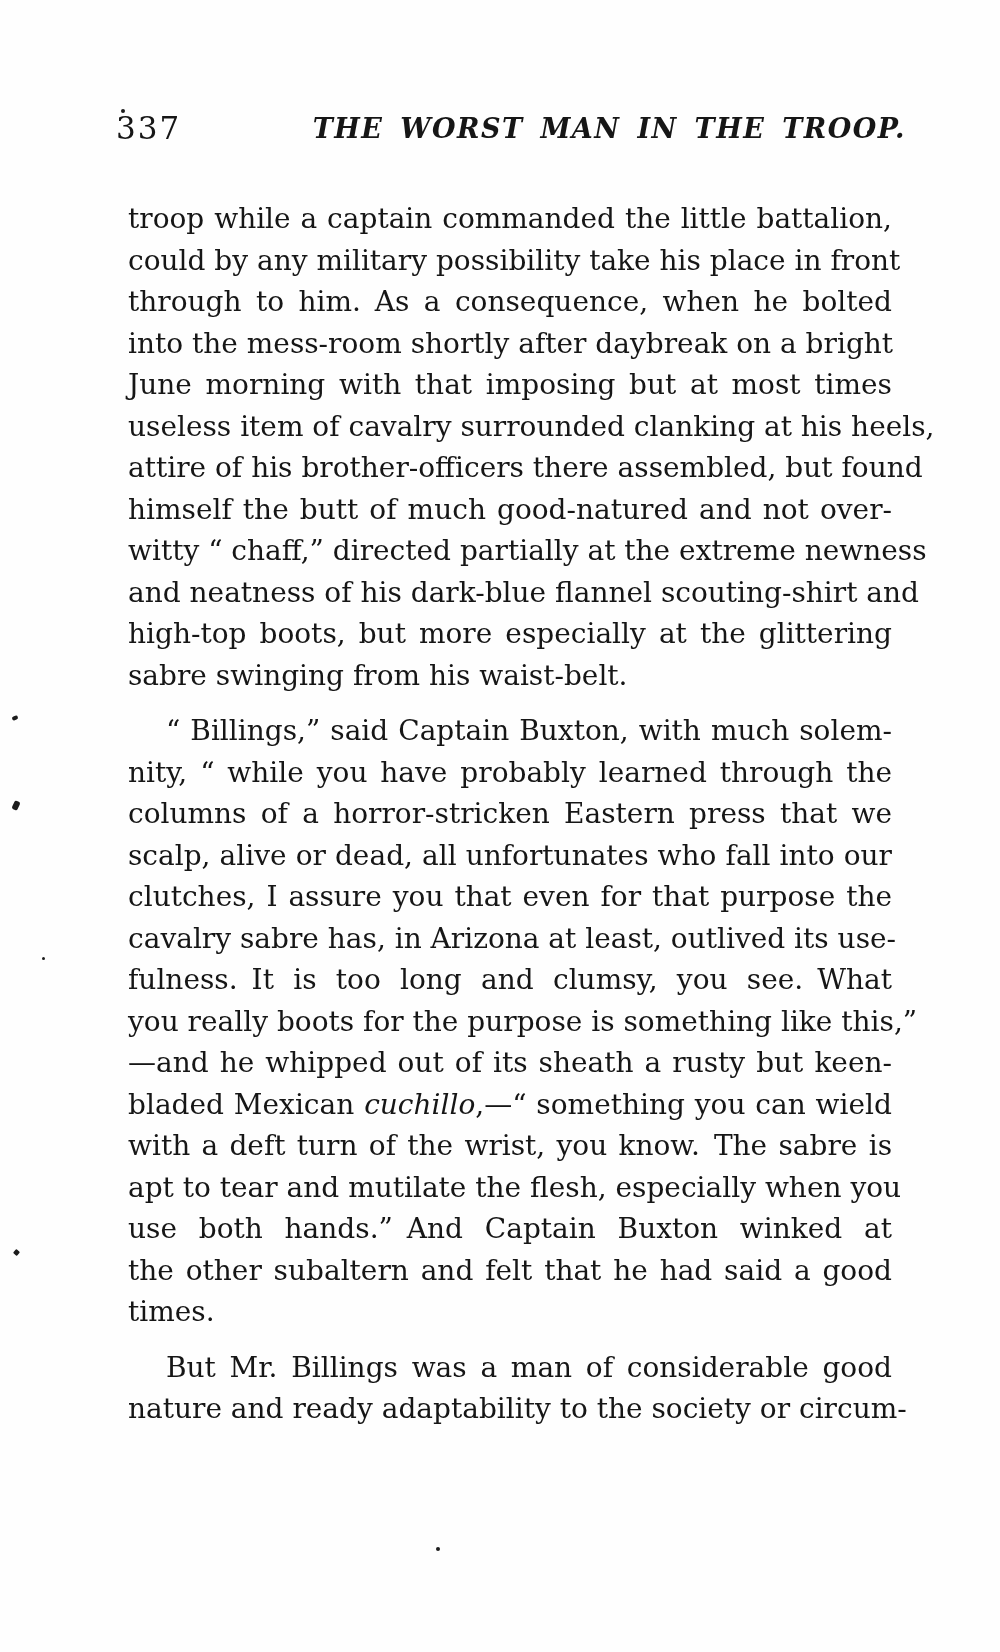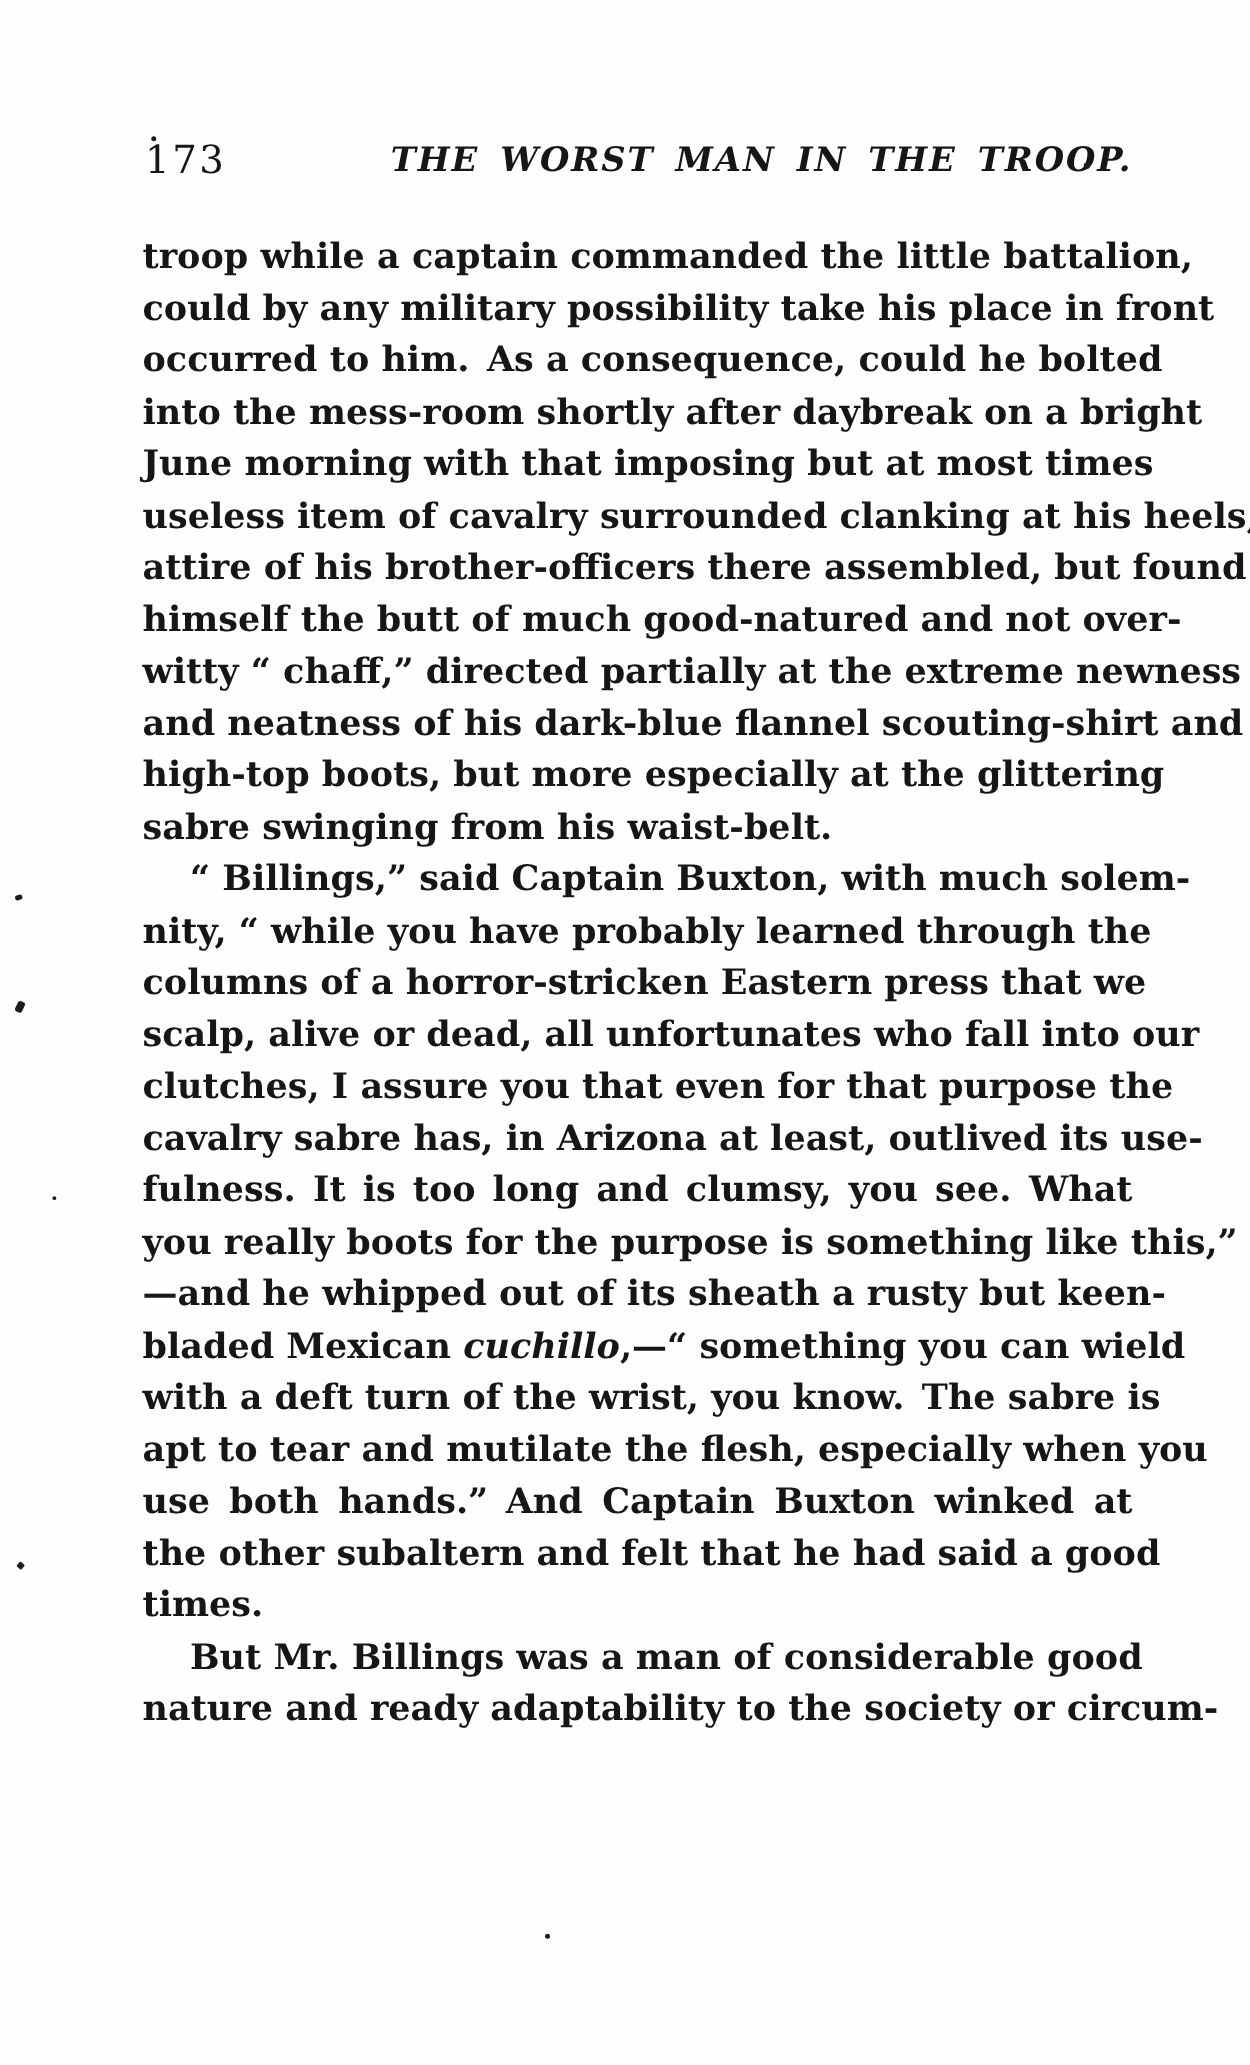--- a/index.html
+++ b/index.html
@@ -44,21 +44,21 @@
     letter-spacing: 1.5px;
     word-spacing: 6px;
     white-space: nowrap;
   }
   .page-body {
     position: absolute;
     top: 184px;
     left: 114px;
     width: 792px;
   }
-  .para { margin: 0; padding: 0; font-weight: bold; }
+  .para { margin: 14px; padding: 0; }
   .line {
     height: 41.5px;
     line-height: 41.5px;
     font-size: 28px;
     text-align: justify;
     text-align-last: justify;
     overflow: visible;
     white-space: nowrap;
   }
   .line.flush {
@@ -73,29 +73,29 @@
     background: #1c1c1c;
     border-radius: 50%;
   }
 </style>
 </head>
 <body>
 
 <div class="page">
 
   <header class="page-header">
-    <span class="page-number">173</span>
+    <span class="page-number">337</span>
     <span class="running-title">THE WORST MAN IN THE TROOP.</span>
   </header>
 
   <main class="page-body">
       <div class="para">
         <div class="line">troop while a captain commanded the little battalion,</div>
         <div class="line">could by any military possibility take his place in front</div>
-        <div class="line">occurred to him. As a consequence, could he bolted</div>
+        <div class="line">through to him. As a consequence, when he bolted</div>
         <div class="line">into the mess-room shortly after daybreak on a bright</div>
         <div class="line">June morning with that imposing but at most times</div>
         <div class="line">useless item of cavalry surrounded clanking at his heels,</div>
         <div class="line">attire of his brother-officers there assembled, but found</div>
         <div class="line">himself the butt of much good-natured and not over-</div>
         <div class="line">witty “ chaff,” directed partially at the extreme newness</div>
         <div class="line">and neatness of his dark-blue flannel scouting-shirt and</div>
         <div class="line">high-top boots, but more especially at the glittering</div>
         <div class="line flush">sabre swinging from his waist-belt.</div>
       </div>

